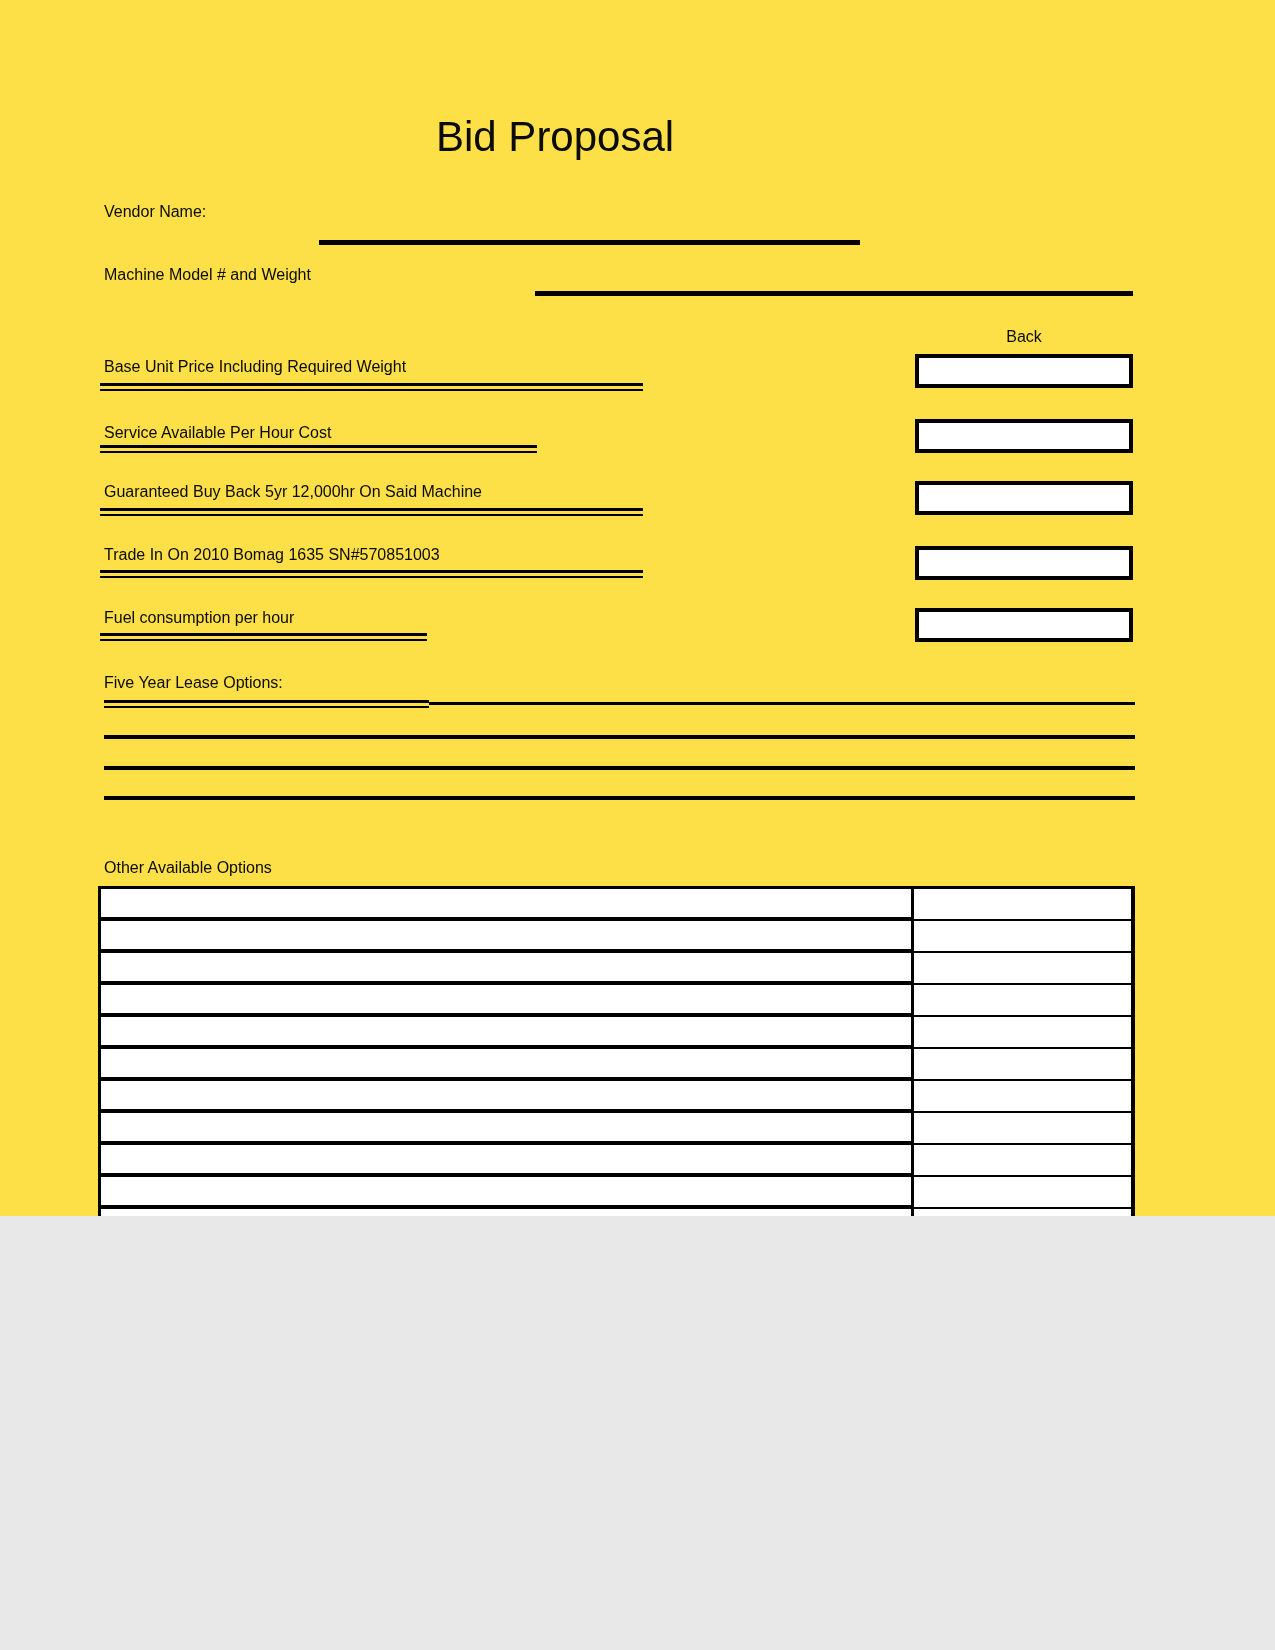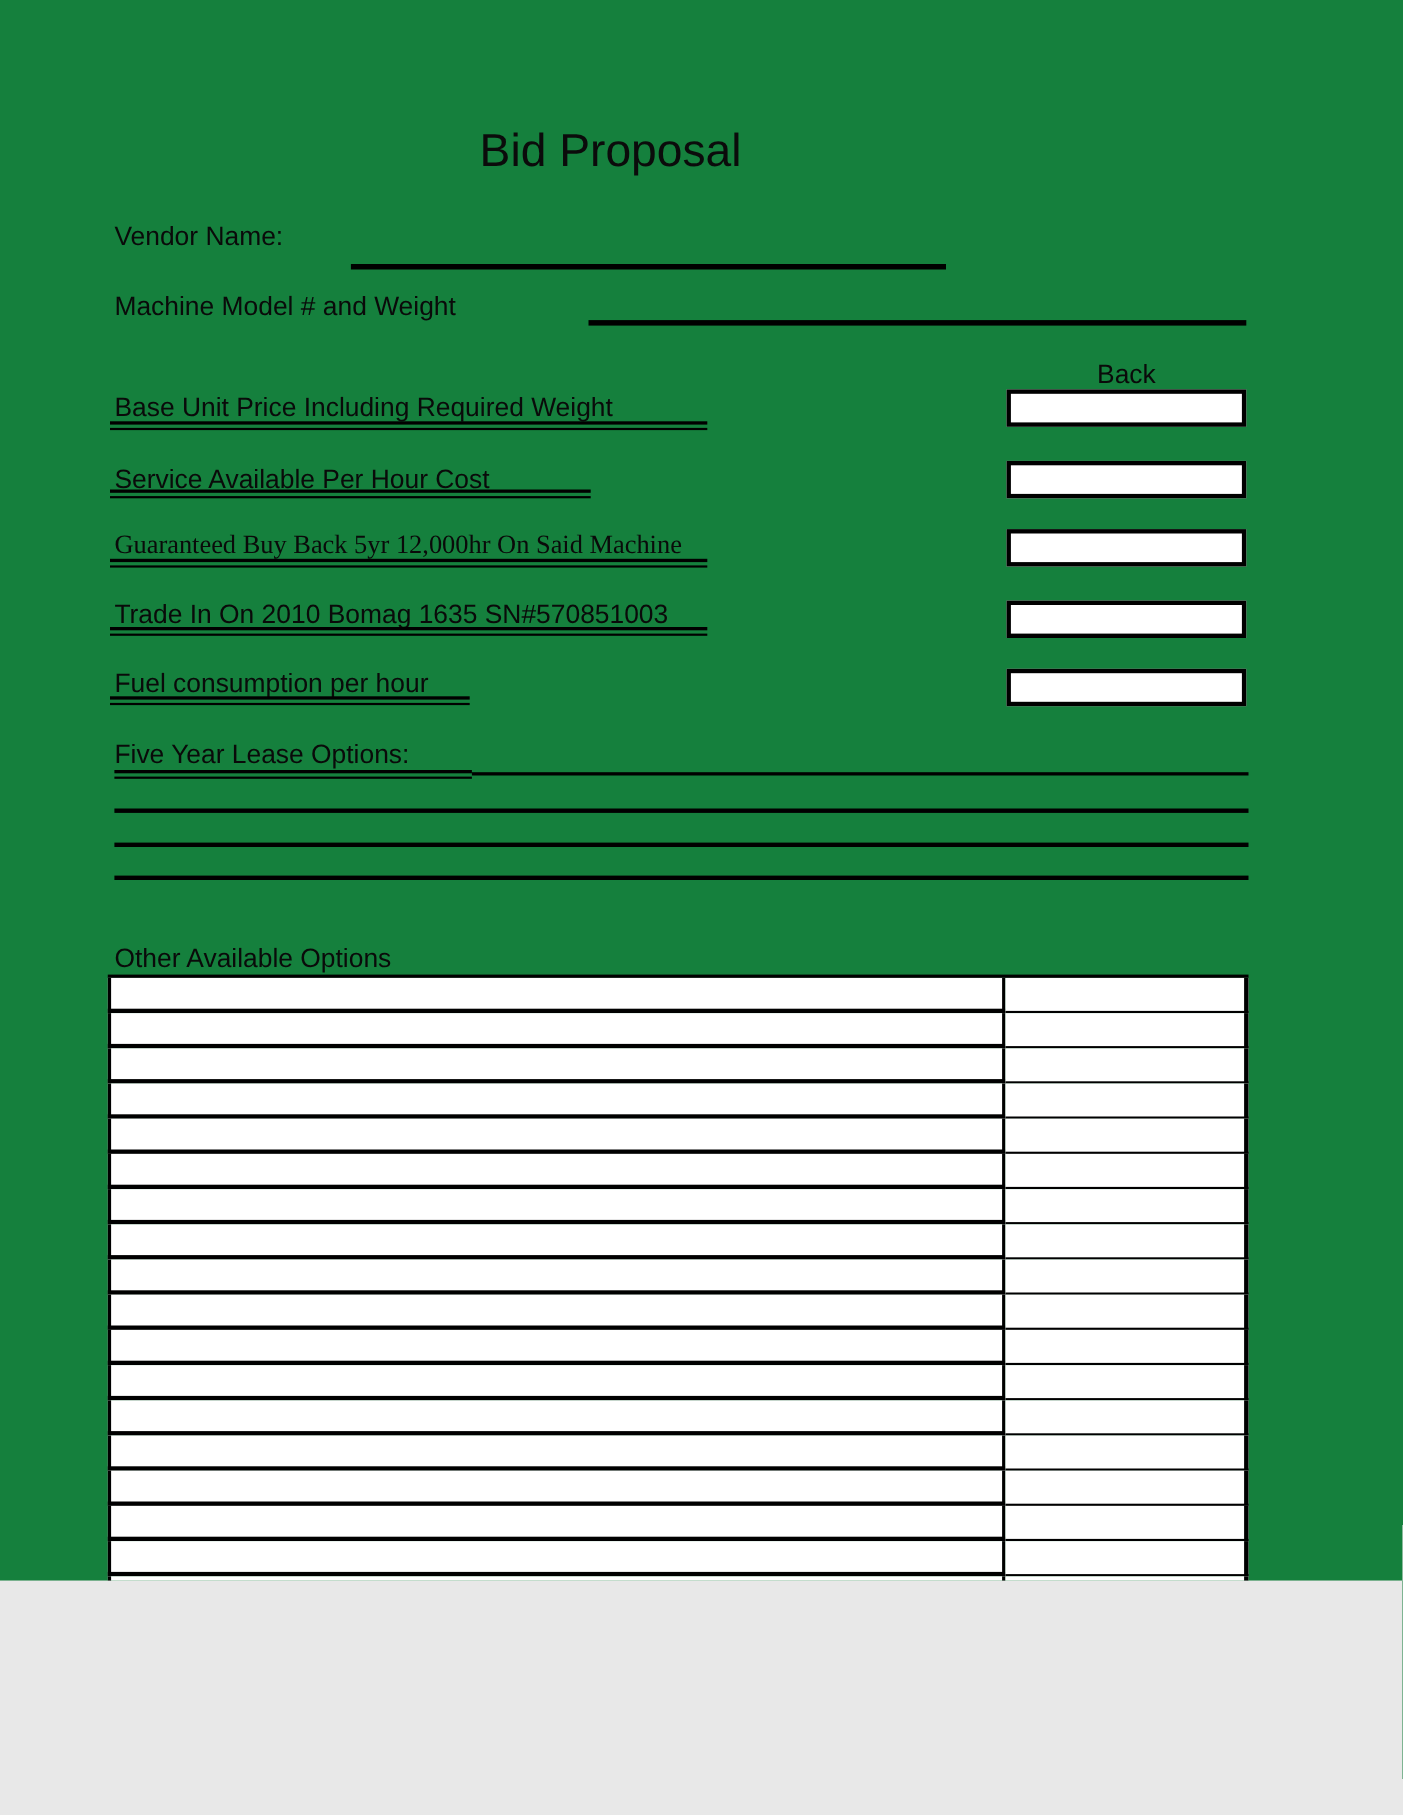--- a/index.html
+++ b/index.html
@@ -1,52 +1,52 @@
 <!DOCTYPE html>
 <html><head>
 <meta charset="utf-8">
 <style>
   html,body { margin:0; padding:0; background:#e8e8e8; }
   .page {
     position:relative;
-    width:1275px; height:1437px;
+    width:1275px; height:1216px;
     margin:0 auto;
-    background:#15803d;
+    background:#fde047;
     font-family:"Liberation Sans", sans-serif;
     color:#000000;
     overflow:hidden;
   }
   .abs { position:absolute; }
   .title {
     left:436px; top:113px;
     font-size:42px; line-height:1.15;
     font-weight:normal; letter-spacing:0px;
     color:#0b0b0b; margin:0;
   }
   .lbl {
-    font-size:24px; line-height:1.2; color:#0a0a0a; white-space:nowrap;
+    font-size:16px; line-height:1.2; color:#0a0a0a; white-space:nowrap;
   }
   .vendor-label  { left:104px; top:202px; }
   .machine-label { left:104px; top:265px; }
   .cost-header   { left:915px; top:327px; width:218px; text-align:center; }
   .fill-line { background:#000; }
   .vendor-line  { left:319px; top:240px; width:541px; height:5px; }
   .machine-line { left:535px; top:291px; width:598px; height:5px; }
 
   
   .dbl-ul {
     height:3px;
     border-top:3px solid #000;
     border-bottom:2px solid #000;
   }
   .item-label-0 { left:104px; top:357px; }
   .item-ul-0    { left:100px; top:383px; width:543px; }
   .item-label-1 { left:104px; top:423px; }
   .item-ul-1    { left:100px; top:445px; width:437px; }
-  .item-label-2 { left:104px; top:482px;font-family:Liberation Serif, serif; }
+  .item-label-2 { left:104px; top:482px; }
   .item-ul-2    { left:100px; top:508px; width:543px; }
   .item-label-3 { left:104px; top:545px; }
   .item-ul-3    { left:100px; top:570px; width:543px; }
   .item-label-4 { left:104px; top:608px; }
   .item-ul-4    { left:100px; top:633px; width:327px; }
 
   .cost-box {
     left:915px; width:218px; height:34px;
     border:4px solid #000; box-sizing:border-box; background:#fff;
   }

